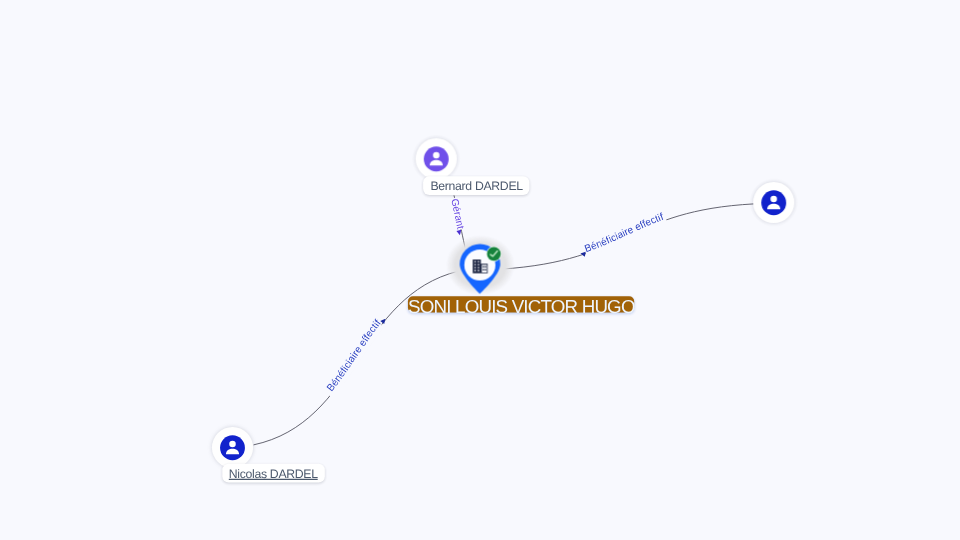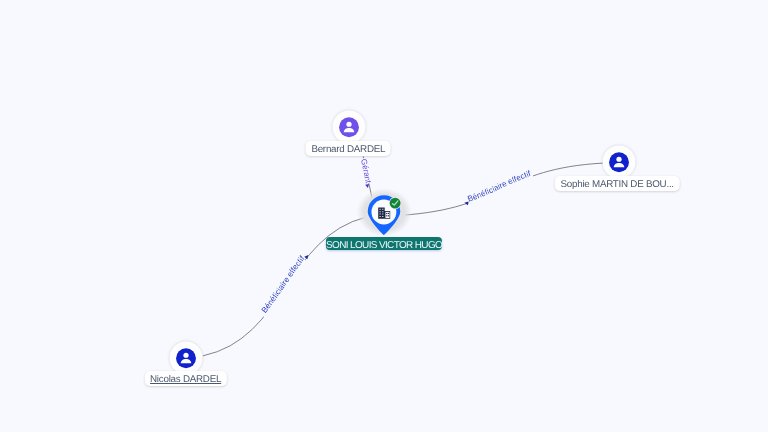--- a/index.html
+++ b/index.html
@@ -21,26 +21,27 @@
   .pm{position:absolute;transform:translate(-50%,-50%);will-change:opacity;opacity:.999;}
 
   .node-label{
     position:absolute;white-space:nowrap;
     will-change:opacity;opacity:.999;
     background:#ffffff;border-radius:5px;
     padding:0 5.6px;height:15px;line-height:17px;box-sizing:border-box;
     font-size:9.8px;letter-spacing:-0.25px;color:#4c596d;
     box-shadow:0 .8px 2.4px rgba(60,64,80,.22);
     transform:translateX(-50%);
+    margin-left:33px;
   }
   .node-label.sel{
-    background:#0f766e;color:#eef5ff;border-radius:4px;
+    background:#a16207;color:#eef5ff;border-radius:4px;
     box-shadow:0 1px 2.5px rgba(20,80,200,.28);
     height:13.3px;line-height:17.6px;box-sizing:border-box;
-    font-size:10px;letter-spacing:-0.65px;
+    font-size:15px;letter-spacing:-0.65px;
     padding:0 0;
   }
 </style>
 </head>
 <body>
 
 <div id="stage">
 
   <svg class="layer" viewBox="0 0 768 432">
     <defs>
@@ -120,21 +121,20 @@
   <div class="node-label" style="left:348.3px;top:141px;">Bernard DARDEL</div>
 
   <svg class="pm" style="left:618.7px;top:162.4px;width:44px;height:44px;" viewBox="-22 -22 44 44">
     <circle cx="0" cy="0" r="16.45" fill="#ffffff" style="filter:drop-shadow(0 .8px 1.6px rgba(70,75,95,.22))"></circle>
     <circle cx="0" cy="0.2" r="9.95" fill="#1122cc"></circle>
     <g fill="#ffffff">
       <circle cx="0" cy="-2.75" r="2.62"></circle>
       <path d="M-5.25 5.3 C -5.25 2.35 -2.6 0.95 0 0.95 C 2.6 0.95 5.25 2.35 5.25 5.3 Z"></path>
     </g>
   </svg>
-  <div class="node-label" style="left:617.2px;top:176.3px;">Sophie MARTIN DE BOU...</div>
 
   <svg class="pm" style="left:186.2px;top:358.1px;width:44px;height:44px;" viewBox="-22 -22 44 44">
     <circle cx="0" cy="0" r="16.45" fill="#ffffff" style="filter:drop-shadow(0 .8px 1.6px rgba(70,75,95,.22))"></circle>
     <circle cx="0" cy="0.2" r="9.95" fill="#1122cc"></circle>
     <g fill="#ffffff">
       <circle cx="0" cy="-2.75" r="2.62"></circle>
       <path d="M-5.25 5.3 C -5.25 2.35 -2.6 0.95 0 0.95 C 2.6 0.95 5.25 2.35 5.25 5.3 Z"></path>
     </g>
   </svg>
   <div class="node-label" style="left:185.6px;top:370.8px;text-decoration:underline;">Nicolas DARDEL</div>

